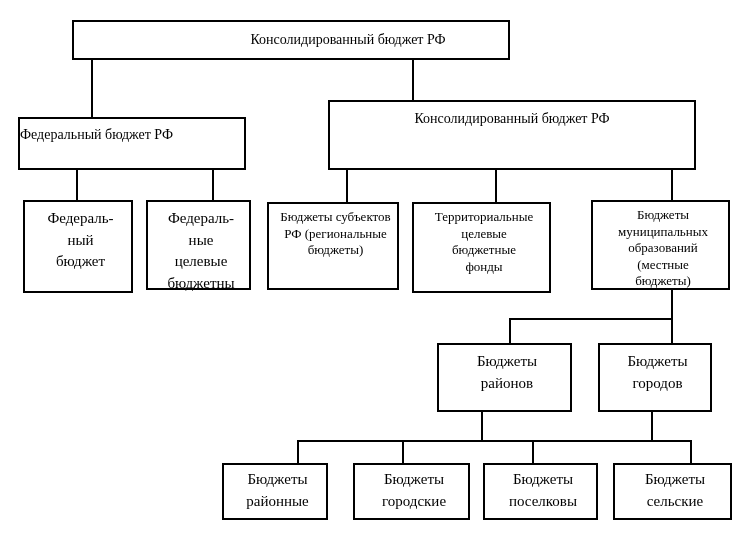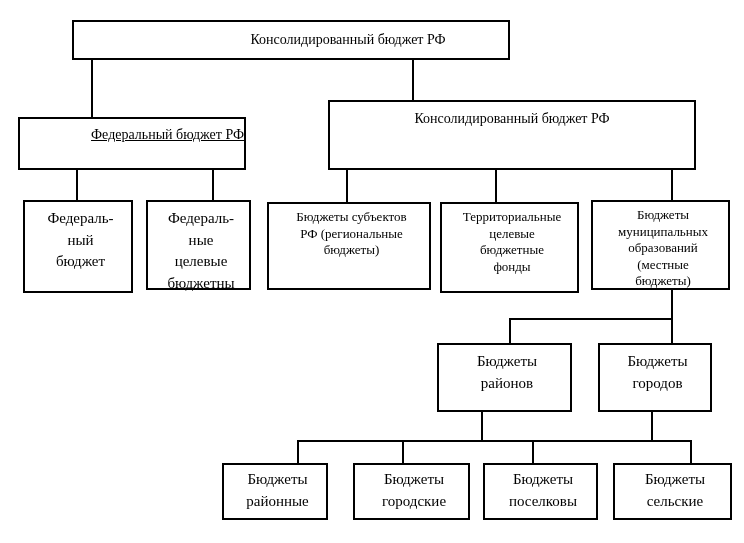--- a/index.html
+++ b/index.html
@@ -29,27 +29,27 @@
     text-align: center;
   }
   .pad-left .label { padding: 6px 4px 0 9px; }
   .small .label { font-size: 13px; line-height: 16.5px; padding: 5px 3px 0 8px; }
   .single .label { font-size: 14px; line-height: 18px; }
 
   
   #n-root    { left: 72px;  top: 20px;  width: 438px; height: 40px; }
   #n-root .label { padding: 9px 0 0 114px; text-align: center; }
   #n-federal { left: 18px;  top: 117px; width: 228px; height: 53px; }
-  #n-federal .label { padding-top: 7px; text-align: right; text-decoration: underline; }
+  #n-federal .label { padding-top: 7px; text-align: left; }
   #n-kons2   { left: 328px; top: 100px; width: 368px; height: 70px; }
   #n-kons2 .label { padding-top: 8px; text-align: center; }
   #n-fedbud  { left: 23px;  top: 200px; width: 110px; height: 93px; }
   #n-fedtsel { left: 146px; top: 200px; width: 105px; height: 90px; }
-  #n-subj    { left: 267px; top: 202px; width: 164px; height: 88px; }
-  #n-terr    { left: 440px; top: 202px; width: 139px; height: 91px; }
+  #n-subj    { left: 267px; top: 202px; width: 132px; height: 88px; }
+  #n-terr    { left: 412px; top: 202px; width: 139px; height: 91px; }
   #n-mun     { left: 591px; top: 200px; width: 139px; height: 90px; }
   #n-rai     { left: 437px; top: 343px; width: 135px; height: 69px; }
   #n-gor     { left: 598px; top: 343px; width: 114px; height: 69px; }
   #n-raib    { left: 222px; top: 463px; width: 106px; height: 57px; }
   #n-gorb    { left: 353px; top: 463px; width: 117px; height: 57px; }
   #n-posb    { left: 483px; top: 463px; width: 115px; height: 57px; }
   #n-selb    { left: 613px; top: 463px; width: 119px; height: 57px; }
   #n-raib .label, #n-gorb .label, #n-posb .label, #n-selb .label { padding-top: 4px; }
 
   

